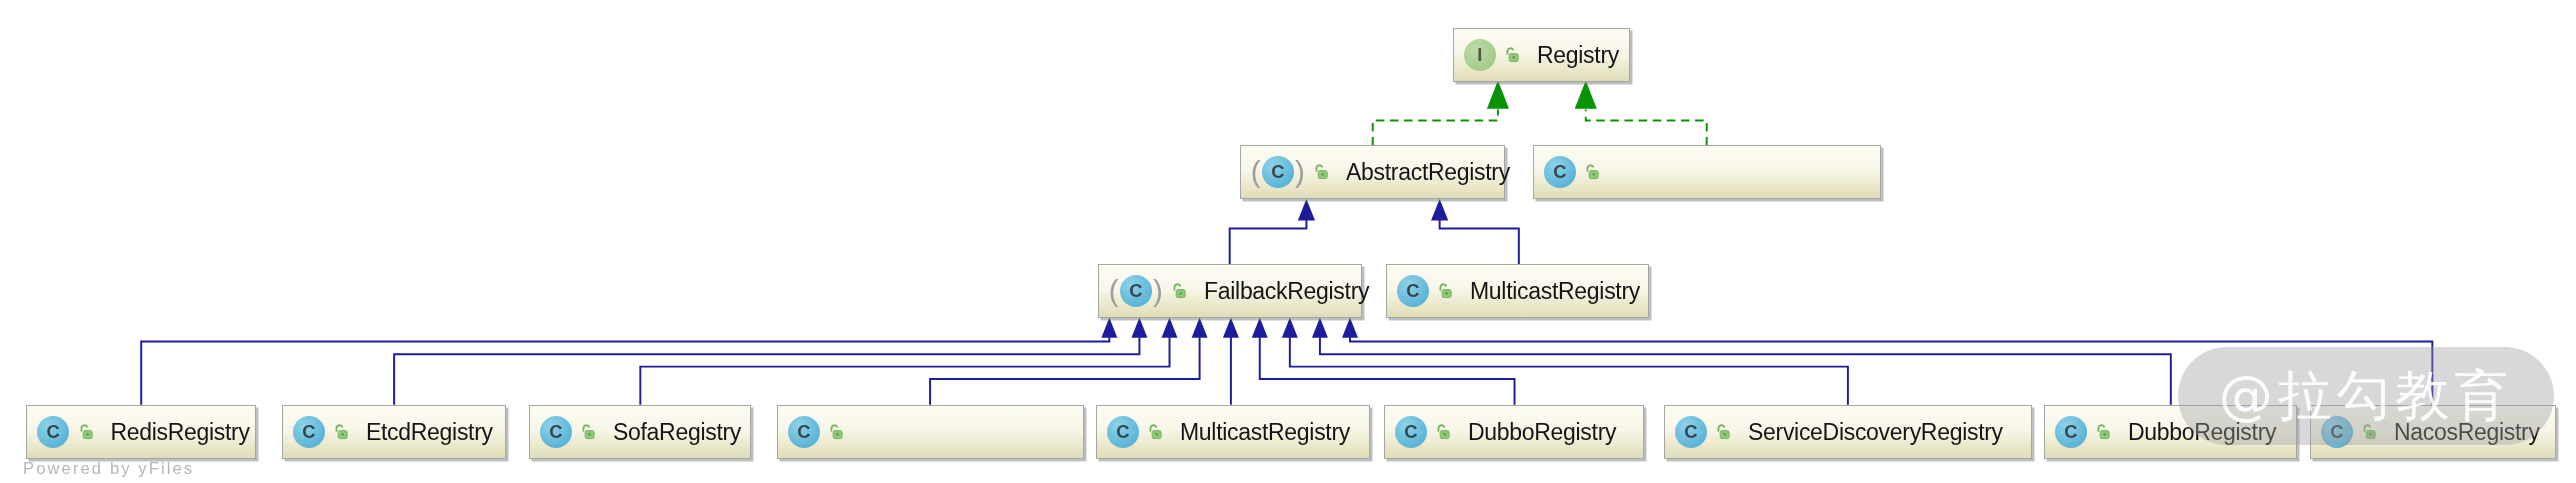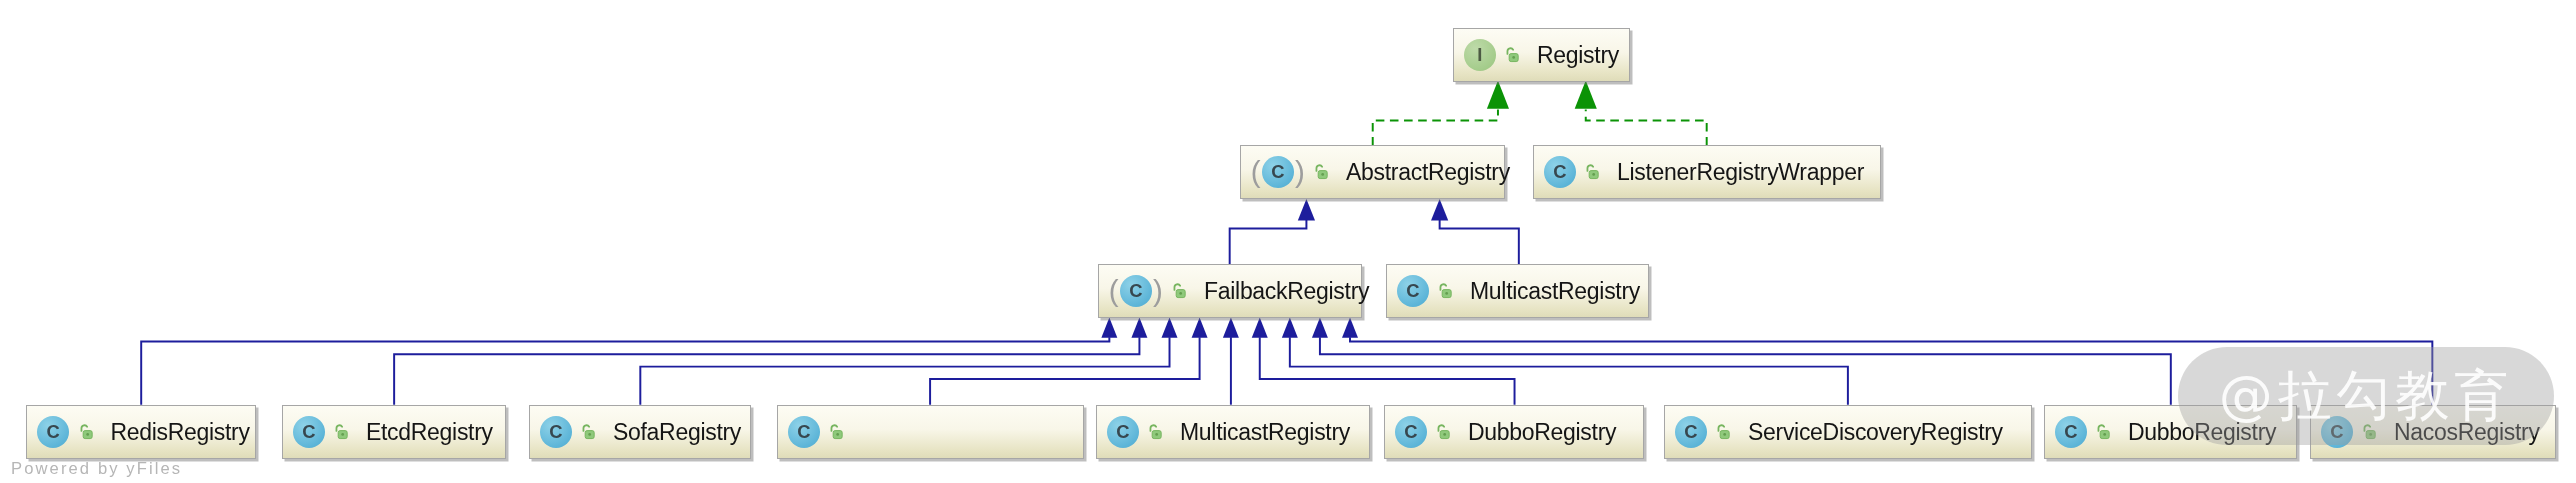--- a/index.html
+++ b/index.html
@@ -39,21 +39,21 @@
     border-radius:49px;background:rgba(158,158,158,0.40);
     display:flex;align-items:center;justify-content:center;
   }
   .watermark-text{
     font-size:54px;color:rgba(255,255,255,0.90);letter-spacing:4.9px;
     font-family:"DejaVu Sans","Liberation Sans",sans-serif;
   }
 
   
   .powered{
-    position:absolute;left:11px;top:459px;z-index:4;
+    position:absolute;left:23px;top:459px;z-index:4;
     font-size:16.6px;color:#b6b6b6;letter-spacing:2.1px;
   }
 </style>
 </head>
 <body>
 
 <div id="canvas">
 
   <svg class="edges" width="2576" height="484" viewBox="0 0 4196 788">
 
@@ -131,21 +131,20 @@
     <span class="icon-group">
       <span class="type-icon t-class">C</span>
     </span>
     <span class="lock-icon">
       <svg width="16.6" height="18" viewBox="0 0 24 26">
         <path d="M5 11.5 V7.6 A4.4 4.4 0 0 1 13.2 5.5" fill="none" stroke="#77b55f" stroke-width="2.6" stroke-linecap="round"></path>
         <rect x="7.5" y="11" width="13" height="11.5" rx="2.8" fill="#8fc97b" stroke="#74b35c" stroke-width="1.4"></rect>
         <circle cx="14" cy="16.6" r="2" fill="#649f50"></circle>
       </svg>
     </span>
-    <span class="node-label">ListenerRegistryWrapper</span>
   </div>
 
   <div class="node abstract" style="left:1098px;top:264px;width:264px;">
     <span class="icon-group">
       <span class="type-icon t-class">C</span>
     </span>
     <span class="lock-icon">
       <svg width="16.6" height="18" viewBox="0 0 24 26">
         <path d="M5 11.5 V7.6 A4.4 4.4 0 0 1 13.2 5.5" fill="none" stroke="#77b55f" stroke-width="2.6" stroke-linecap="round"></path>
         <rect x="7.5" y="11" width="13" height="11.5" rx="2.8" fill="#8fc97b" stroke="#74b35c" stroke-width="1.4"></rect>

